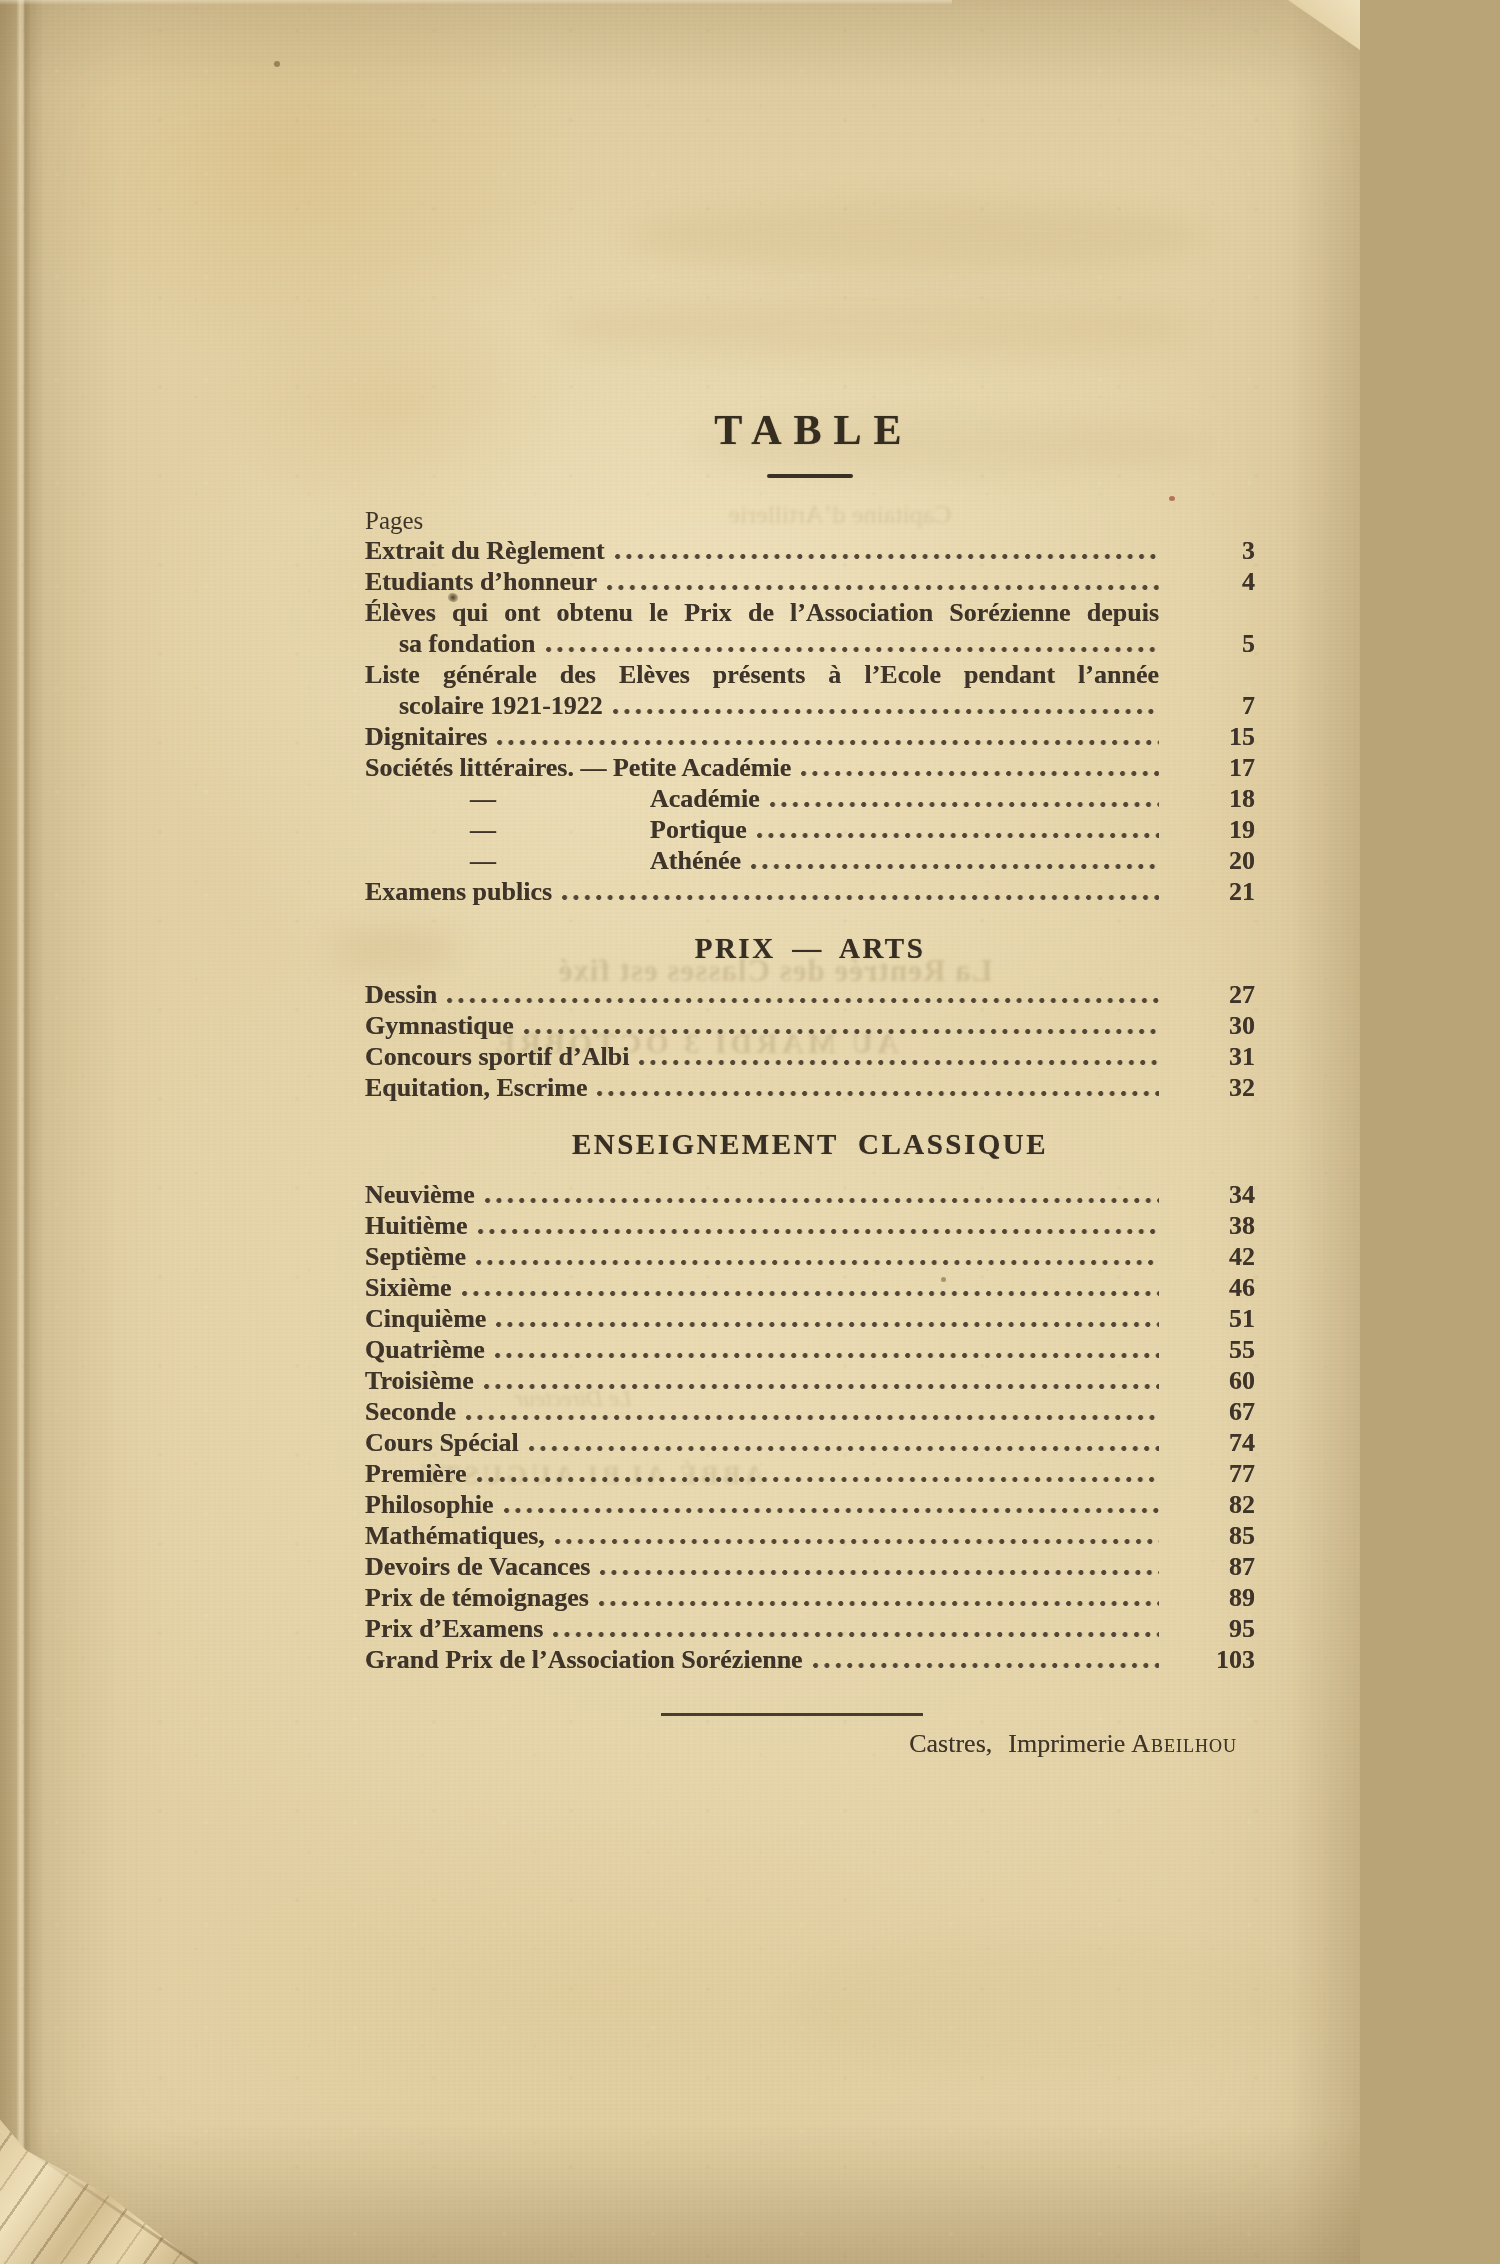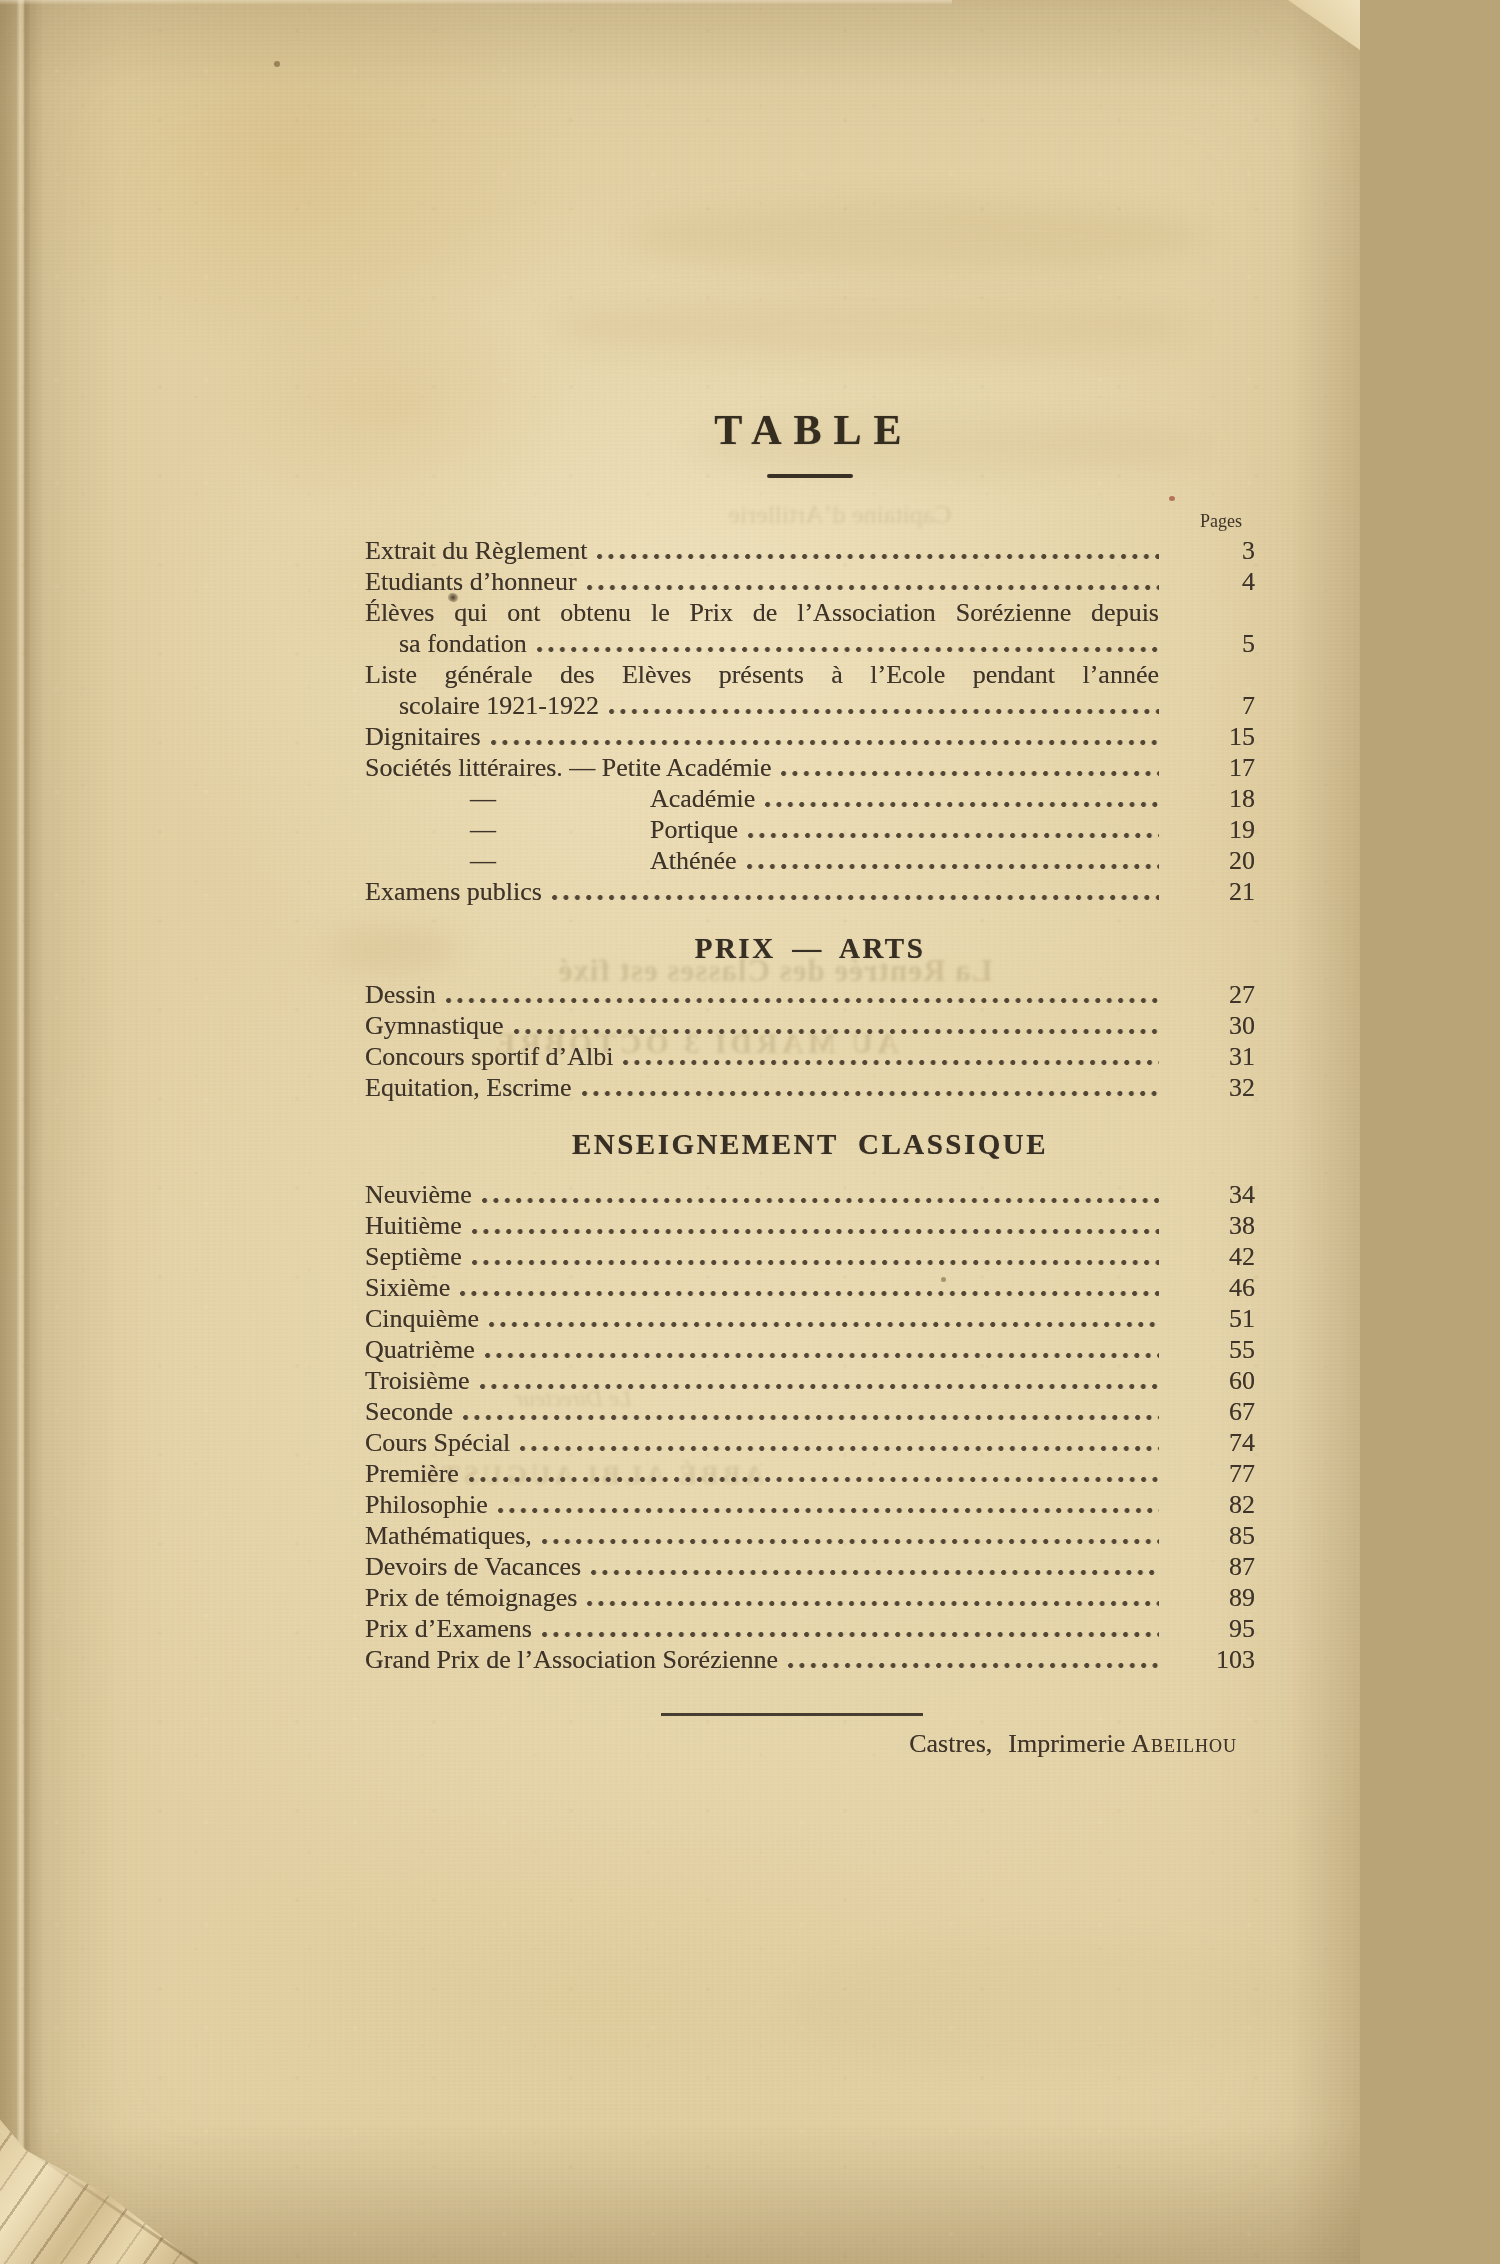--- a/index.html
+++ b/index.html
@@ -81,23 +81,23 @@
   .g3{left:438px;top:1386px;width:270px;font-size:23px;font-style:italic;opacity:.30;}
   .g4{left:370px;top:1460px;width:440px;font-size:27px;font-weight:700;letter-spacing:4px;opacity:.30;text-transform:uppercase;}
 
   .content{position:absolute;left:365px;top:0;width:890px;z-index:5;color:#3e3429;}
   h1.title{
     margin:0 0 0 8px;padding-top:409px;font-size:42px;line-height:42px;font-weight:700;
     letter-spacing:12px;text-align:center;color:#362d21;
     text-shadow:0 0 1px rgba(54,45,33,.65);
   }
   .title-rule{width:86px;height:4px;background:#3a3126;margin:23px auto 0;border-radius:2px;}
-  .pages-label{margin-top:29px;text-align:right;padding-right:13px;font-size:18px;line-height:28px;}
+  .pages-label{margin-top:29px;padding-right:13px;font-size:25px;line-height:28px;}
   .row{display:flex;align-items:baseline;height:31px;line-height:31px;font-size:26px;white-space:nowrap;
-    text-shadow:0 0 .6px rgba(62,52,40,.55);}
+    text-shadow:0 0 .6px rgba(62,52,40,.55);font-weight:bold;}
   .row .label{white-space:pre;}
   .row.indent{padding-left:34px;}
   .row.sub{padding-left:105px;}
   .sub .dash{flex:0 0 180px;}
   .leader{
     flex:1 1 auto;align-self:flex-end;height:9px;margin:0 0 5px 10px;
     background-image:radial-gradient(circle at 2.6px 4.5px, rgba(62,50,36,.88) 2.1px, rgba(62,50,36,0) 2.9px);
     background-size:11.4px 9px;background-repeat:repeat-x;background-position:left center;
   }
   .pg{flex:0 0 96px;text-align:right;}

